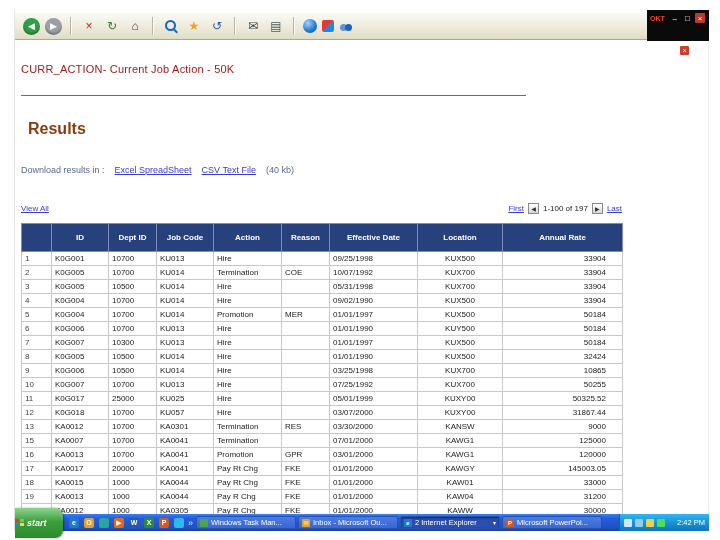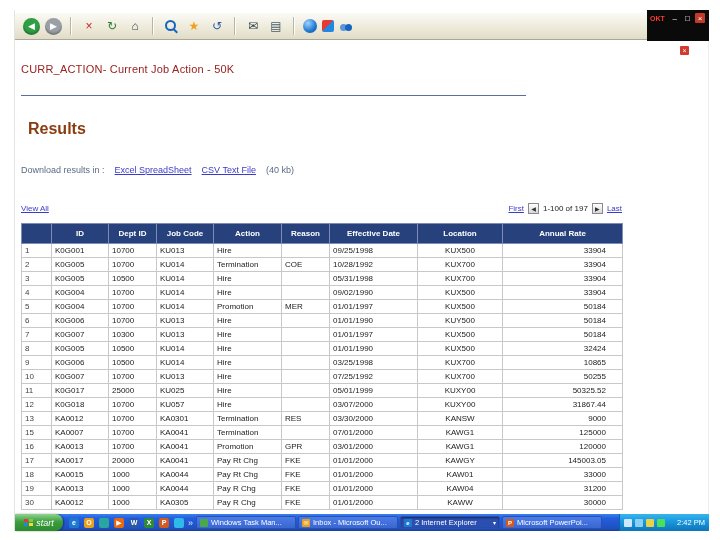--- a/index.html
+++ b/index.html
@@ -45,36 +45,36 @@
   .rule{margin-left:6px;width:505px;border-top:1px solid #5a6f9e;}
   .results{margin:24px 0 0 13px;font-size:16px;font-weight:bold;color:var(--results_color);}
   .dl{margin:27px 0 0 6px;font-size:9px;color:#5a6a85;display:flex;gap:10px;align-items:baseline;}
   .plink{color:var(--link_color);text-decoration:underline;cursor:pointer;}
   .viewbar{margin:28px 0 9px 6px;width:601px;display:flex;justify-content:space-between;align-items:center;font-size:8px;}
   .pager{display:flex;align-items:center;gap:4px;color:#222;}
   .pgbtn{width:11px;height:11px;border:1px solid #8a8a8a;background:linear-gradient(#fff,#d8d8d8);
     font-size:6px;display:inline-flex;align-items:center;justify-content:center;color:#333;cursor:pointer;}
 
   table{border-collapse:collapse;table-layout:fixed;width:601px;margin-left:6px;font-size:8px;}
-  th{background:var(--header_bg);color:var(--header_fg);font-weight:bold;height:20px;
+  th{background:var(--header_bg);color:var(--header_fg);font-weight:bold;height:28px;
      border:1px solid #7b8cb8;text-align:center;overflow:hidden;white-space:nowrap;}
   td{border:1px solid var(--grid_color);height:13px;line-height:13px;color:#222;
      padding:0 3px;overflow:hidden;white-space:nowrap;}
   td.num{color:#444;}
   td.date{text-align:left;margin-top:17px;}
   td.loc{text-align:center;}
   td.rate{text-align:right;padding-right:16px;}
 
   
   .taskbar{position:absolute;left:0;right:0;bottom:0;height:17px;
     background:linear-gradient(#3a80f0,var(--taskbar_blue) 25%,#1e50c0 85%,#173f9a);
     display:flex;align-items:center;z-index:6;}
-  .start{height:17px;width:48px;background:linear-gradient(#8fd48f,var(--start_green) 45%,#2c8a2c);
-    border-radius:0 8px 8px 0;display:flex;align-items:center;justify-content:center;gap:3px;
-    color:#fff;font-size:9px;font-weight:normal;font-style:italic;cursor:pointer;box-shadow:1px 0 2px rgba(0,0,0,.4);}
+  .start{height:30px;width:48px;background:linear-gradient(#8fd48f,var(--start_green) 45%,#2c8a2c);
+    border-radius:0 8px 8px 0;display:flex;align-items:center;gap:3px;
+    color:#fff;font-size:9px;font-weight:bold;font-style:italic;cursor:pointer;box-shadow:1px 0 2px rgba(0,0,0,.4);}
   .flag{display:grid;grid-template-columns:4px 4px;grid-template-rows:3px 3px;gap:1px;}
   .flag i:nth-child(1){background:#e53935}.flag i:nth-child(2){background:#8bc34a}
   .flag i:nth-child(3){background:#1e88e5}.flag i:nth-child(4){background:#fdd835}
   .ql{display:flex;align-items:center;gap:5px;padding:0 4px 0 6px;}
   .qlicon{width:10px;height:10px;border-radius:2px;color:#fff;font-size:7px;font-weight:bold;
     display:inline-flex;align-items:center;justify-content:center;cursor:pointer;}
   .chev{color:#dce8ff;font-size:9px;margin:0 3px 0 0;cursor:pointer;}
   .tbtns{display:flex;align-items:center;gap:2px;flex:1;}
   .tbtn{flex:1;max-width:100px;height:13px;border-radius:2px;border:1px solid #2b51b0;
     background:linear-gradient(#4a7ce8,#3a66d0);display:flex;align-items:center;gap:3px;
@@ -183,21 +183,21 @@
               <td class="loc">KUX500</td>
               <td class="rate">33904</td>
             </tr>
             <tr>
               <td class="num">2</td>
               <td class="id">K0G005</td>
               <td class="dept">10700</td>
               <td class="job">KU014</td>
               <td class="action">Termination</td>
               <td class="reason">COE</td>
-              <td class="date">10/28/1992</td>
+              <td class="date">10/07/1992</td>
               <td class="loc">KUX700</td>
               <td class="rate">33904</td>
             </tr>
             <tr>
               <td class="num">3</td>
               <td class="id">K0G005</td>
               <td class="dept">10500</td>
               <td class="job">KU014</td>
               <td class="action">Hire</td>
               <td class="reason"></td>

